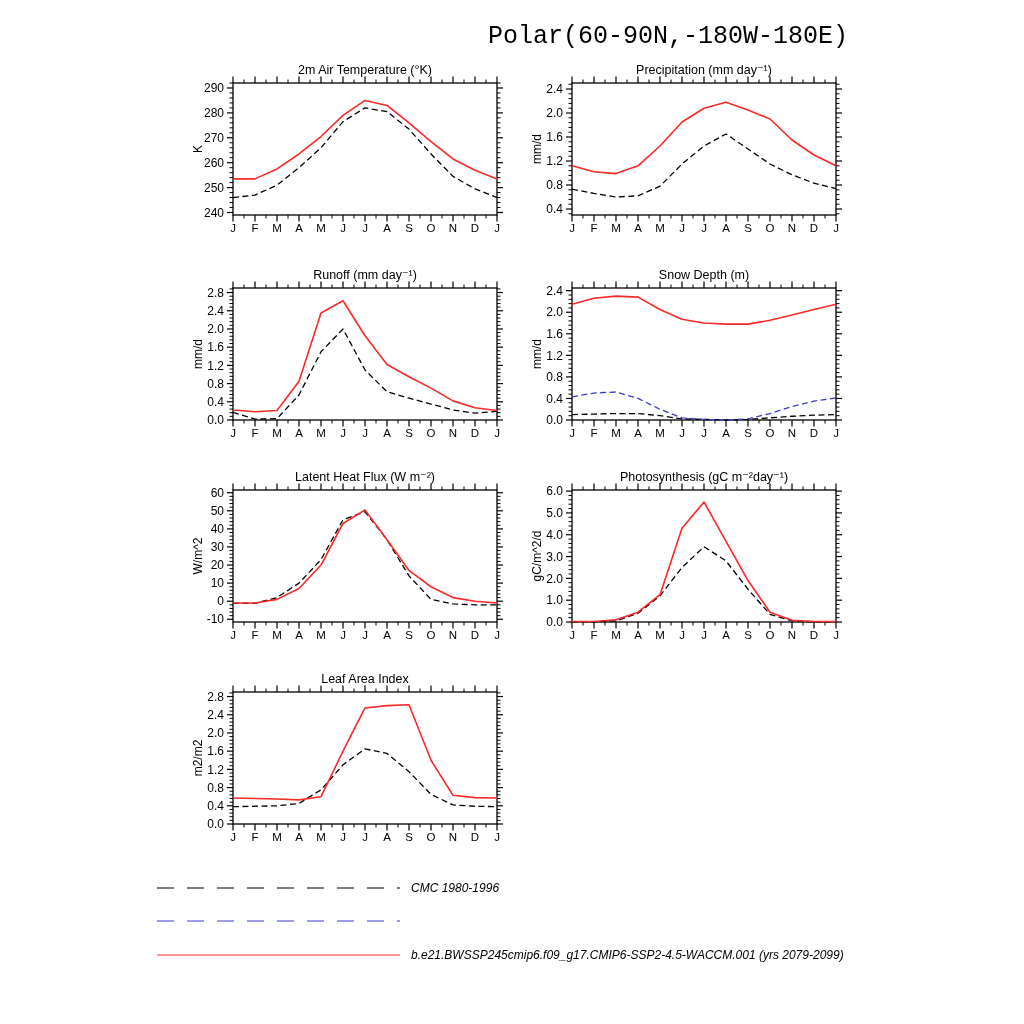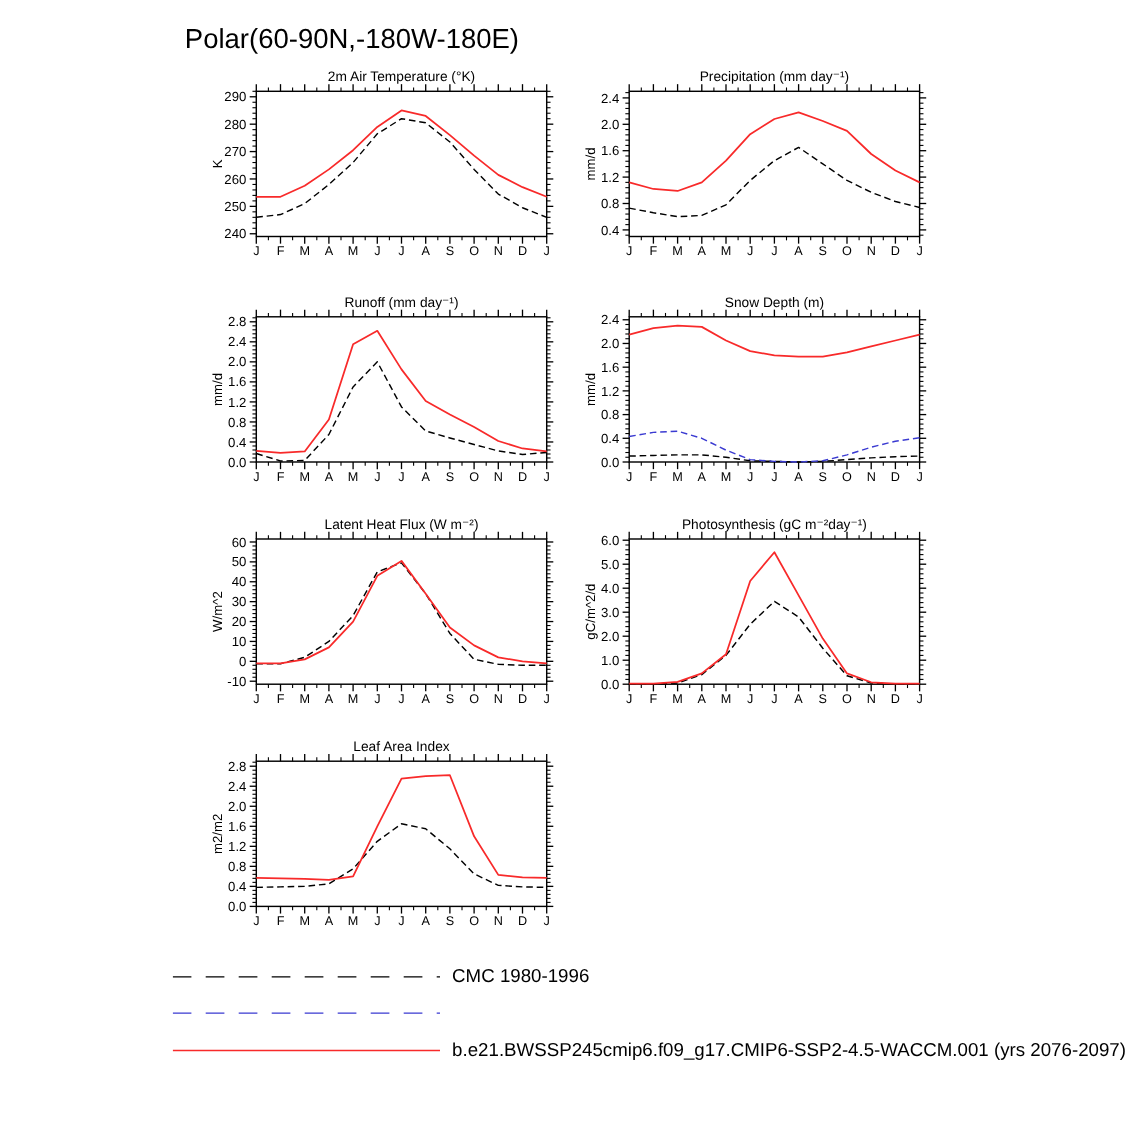--- a/index.html
+++ b/index.html
@@ -2,38 +2,38 @@
 <html><head>
 <meta charset="utf-8">
 <style>
   html,body{margin:0;padding:0;}
   body{
     width:1024px;height:1024px;background:#ffffff;position:relative;
     font-family:"Liberation Sans","DejaVu Sans",sans-serif;color:#000;
     overflow:hidden;
   }
   .main-title{
-    position:absolute;top:22px;left:168px;width:680px;text-align:left;
-    font-size:25px;letter-spacing:0px;
+    position:absolute;top:22px;left:168px;width:680px;text-align:right;
+    font-size:25px;letter-spacing:0px;font-family:Liberation Mono, monospace;
   }
   svg.chart{position:absolute;width:340px;height:196px;overflow:visible;}
   .c0{left:168px}
   .c1{left:507px}
   .r0{top:55px}
   .r1{top:260px}
   .r2{top:462px}
   .r3{top:664px}
   .legend-row{
     position:absolute;left:157px;height:20px;display:flex;align-items:center;
   }
   .lr0{top:878px}
   .lr1{top:911px}
   .lr2{top:945px}
   .legend-line{width:243px;height:20px;flex:none;}
-  .legend-label{margin-left:11px;font-size:17px;white-space:nowrap;}
+  .legend-label{margin-left:11px;font-size:12px;white-space:nowrap;font-style:italic;}
 </style>
 </head>
 <body>
 
 <div class="main-title">Polar(60-90N,-180W-180E)</div>
 
 <div>
   <svg class="chart r0 c0">
       <rect x="65" y="28" width="264" height="132" fill="none" stroke="#000" stroke-width="1.3"></rect>
       <line x1="65" x2="59" y1="157.50943396226415" y2="157.50943396226415" stroke="#000" stroke-width="1.2"></line>
@@ -1040,15 +1040,15 @@
   </div>
   <div class="legend-row lr1">
     <svg class="legend-line">
       <line x1="0" y1="10" x2="243" y2="10" stroke="#3a3ad1" stroke-width="1.2" stroke-dasharray="17,13"></line>
     </svg>
   </div>
   <div class="legend-row lr2">
     <svg class="legend-line">
       <line x1="0" y1="10" x2="243" y2="10" stroke="#f82a2a" stroke-width="1.2"></line>
     </svg>
-    <span class="legend-label">b.e21.BWSSP245cmip6.f09_g17.CMIP6-SSP2-4.5-WACCM.001 (yrs 2076-2097)</span>
+    <span class="legend-label">b.e21.BWSSP245cmip6.f09_g17.CMIP6-SSP2-4.5-WACCM.001 (yrs 2079-2099)</span>
   </div>
 </div>
 
 </body></html>

